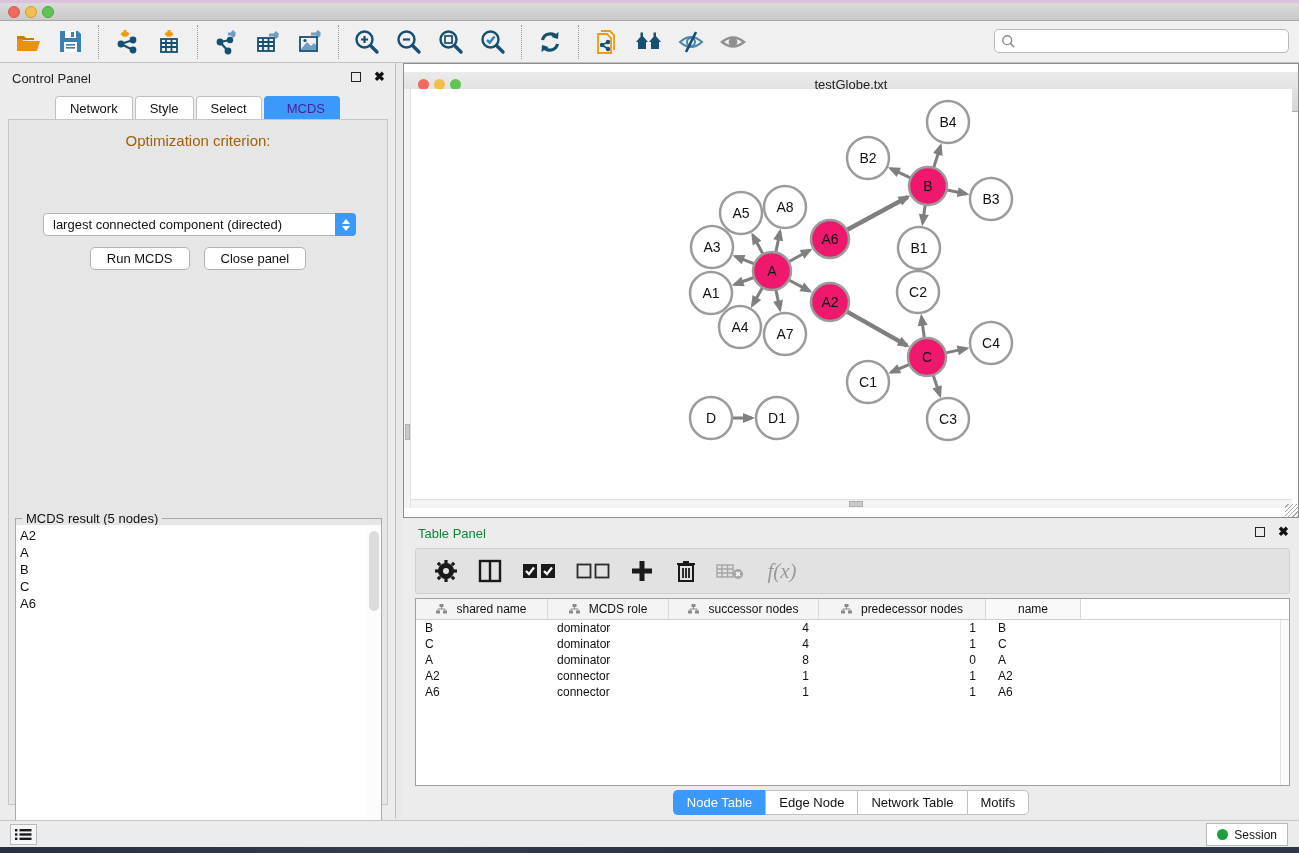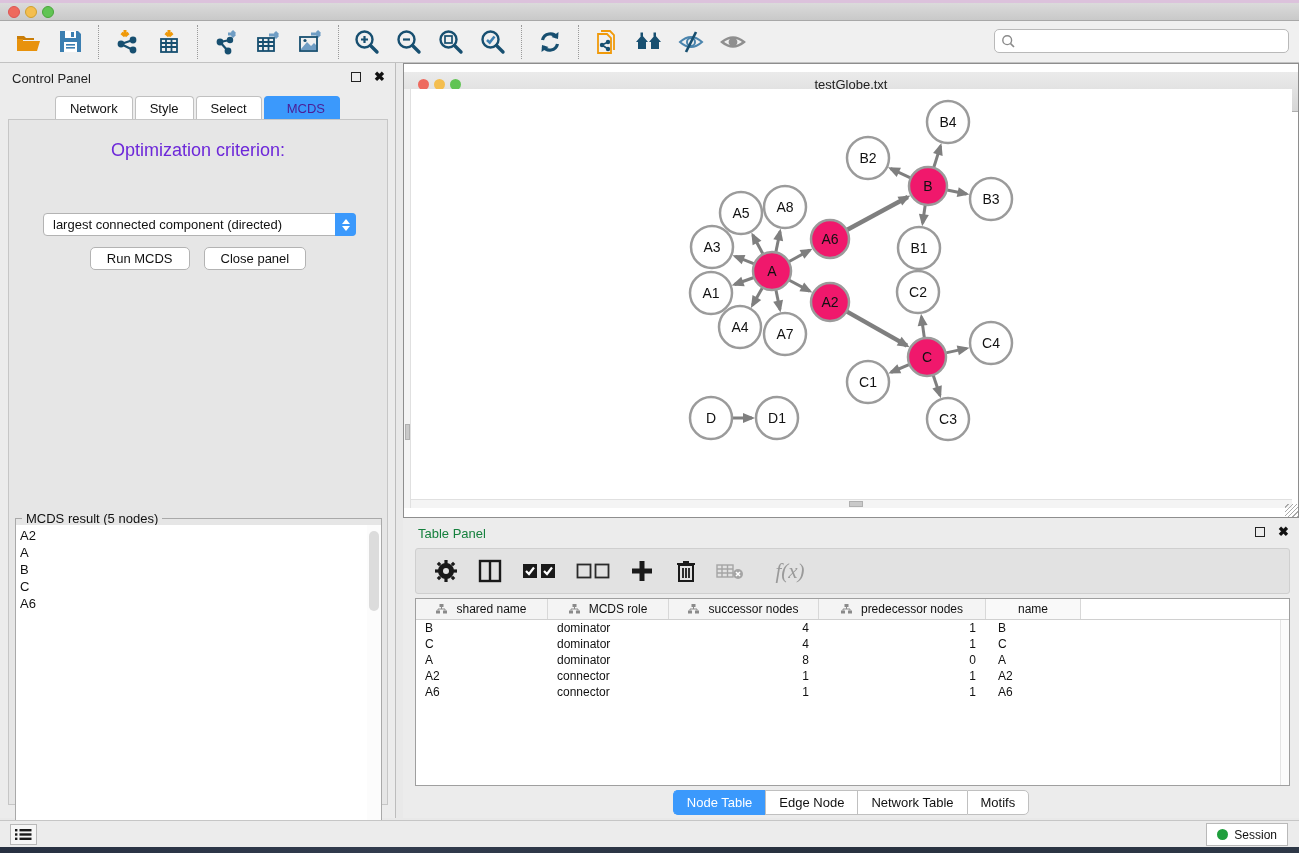--- a/index.html
+++ b/index.html
@@ -38,21 +38,21 @@
   .panel-float { position:absolute; right:34px; top:9px; width:10px; height:10px;
     border:1.5px solid #222; cursor:pointer; }
   .panel-close { position:absolute; right:10px; top:7px; font-size:13px; font-weight:bold;
     color:#111; cursor:pointer; line-height:13px; }
   .cp-tabs { position:absolute; left:0; top:33px; width:100%; display:flex; justify-content:center; gap:0; }
   .cp-tab { font-size:13px; padding:4px 14px; background:#fff; border:1px solid #c0c0c0;
     border-bottom:none; border-radius:4px 4px 0 0; margin:0 1px; color:#111; cursor:pointer; }
   .cp-tab.active { background:#3b99fc; color:#4c1d95; border-color:#3b99fc;padding-left:22px; }
   .cp-content { position:absolute; left:8px; top:56px; width:380px; height:686px;
     background:#e6e6e6; border:1px solid #c6c6c6; }
-  .opt-label { position:absolute; width:100%; top:20px; text-align:center; font-size:18px; color:#6d28d9; }
+  .opt-label { position:absolute; width:100%; top:12px; text-align:center; font-size:15px; color:#a16207; }
   .dropdown { position:absolute; left:34px; top:93px; width:313px; height:23px; background:#fff;
     border:1px solid #b3b3b3; border-radius:4px; display:flex; align-items:center; cursor:pointer; }
   .dropdown .dval { flex:1; font-size:13px; color:#111; padding-left:9px; white-space:nowrap; }
   .dd-spin { width:21px; height:23px; margin-right:-1px; background:#3b99fc; border-radius:0 4px 4px 0;
     display:flex; flex-direction:column; align-items:center; justify-content:center; gap:2px; }
   .dd-spin .up { width:0; height:0; border-left:4px solid transparent; border-right:4px solid transparent;
     border-bottom:5px solid #fff; }
   .dd-spin .down { width:0; height:0; border-left:4px solid transparent; border-right:4px solid transparent;
     border-top:5px solid #fff; }
   .cp-buttons { position:absolute; top:127px; width:100%; display:flex; justify-content:center; gap:14px; }
@@ -527,21 +527,21 @@
       <div class="tp-btn">
         <svg width="28" height="18" viewBox="0 0 28 18">
             <g stroke="#a5a5a5" stroke-width="1.4" fill="none">
               <rect x="1" y="3" width="16" height="12"></rect>
               <path d="M1 7 H17 M1 11 H17 M6 3 V15 M11.5 3 V15"></path>
             </g>
             <circle cx="22" cy="12" r="5" fill="#a5a5a5"></circle>
             <path d="M20 10 L24 14 M24 10 L20 14" stroke="#fff" stroke-width="1.6"></path>
           </svg>
       </div>
-      <div class="tp-btn" style="width:44px;margin-left:8px;">
+      <div class="tp-btn" style="width:44px;">
         <span class="fx">f(x)</span>
       </div>
     </div>
 
     <div class="tp-table">
       <div class="tbl-header">
           <div class="th-cell">
             <svg width="11" height="10" viewBox="0 0 11 10">
               <g fill="#8a8a8a">
                 <rect x="3.5" y="0" width="4" height="3"></rect>

